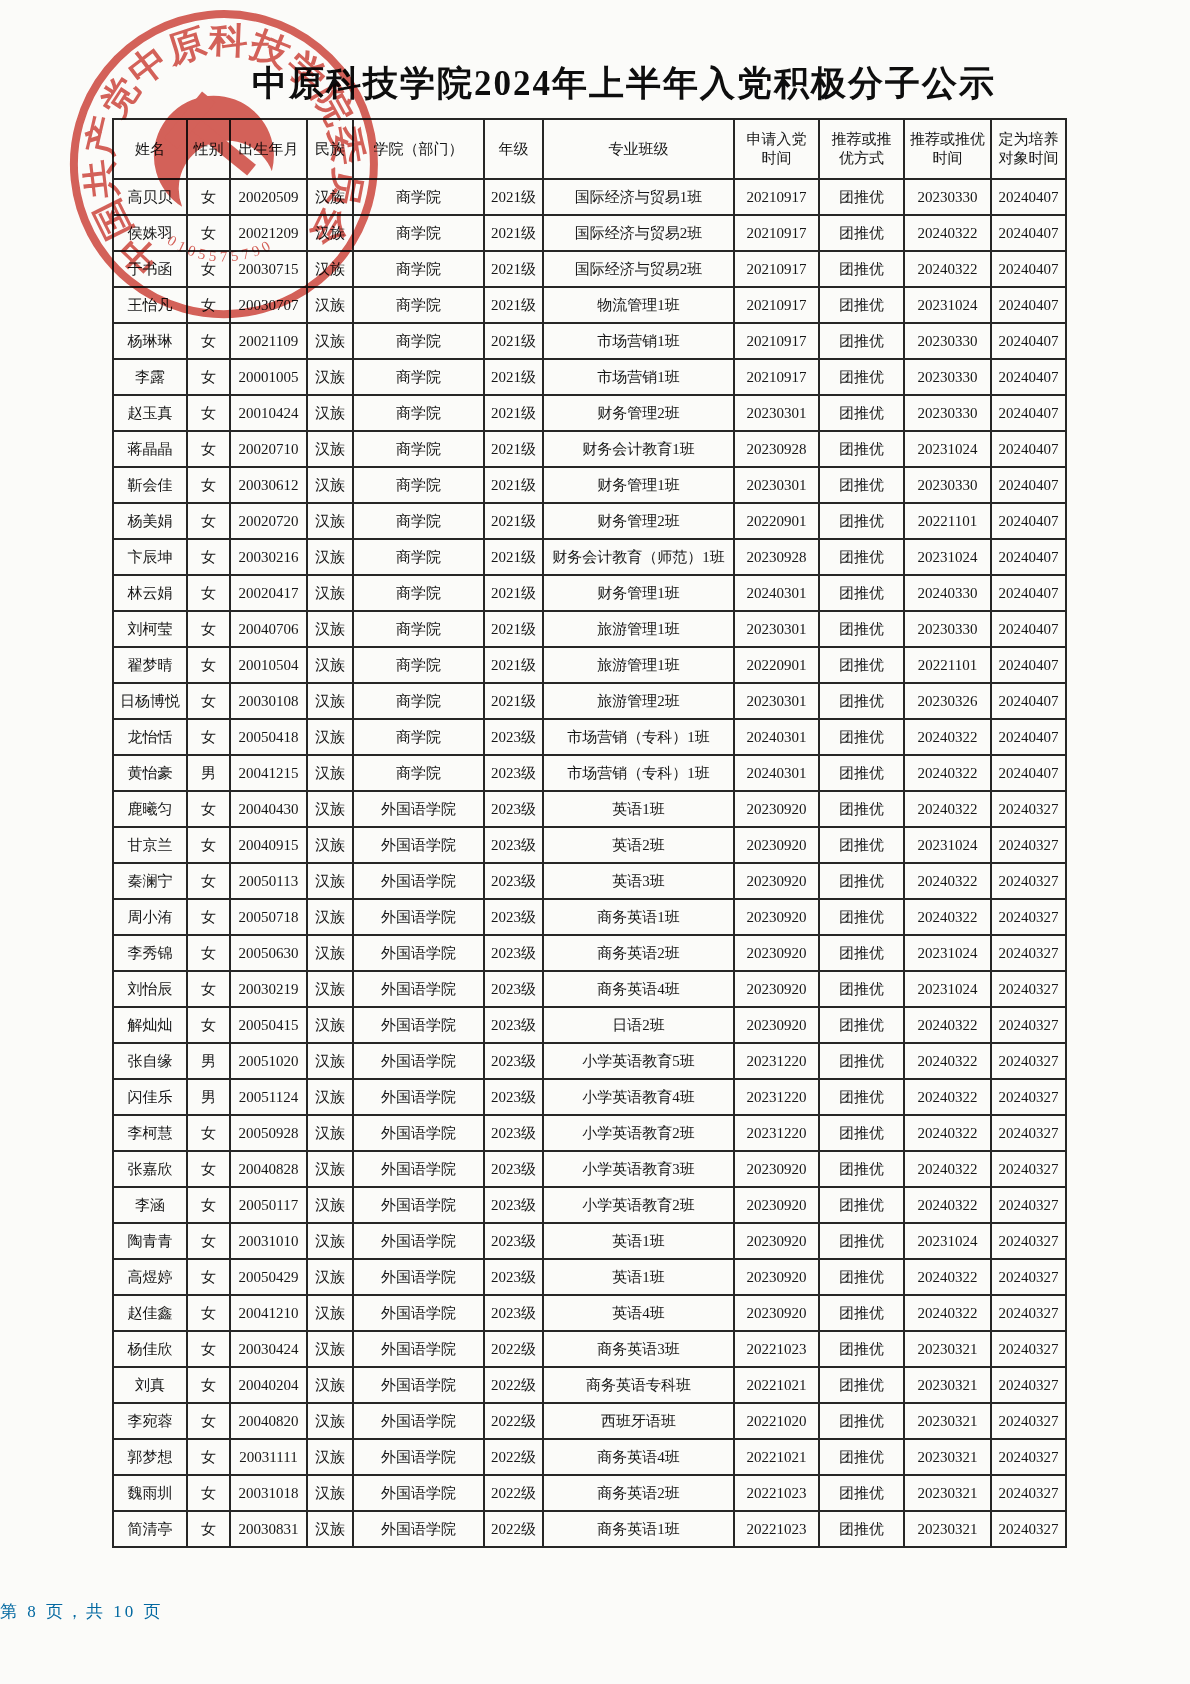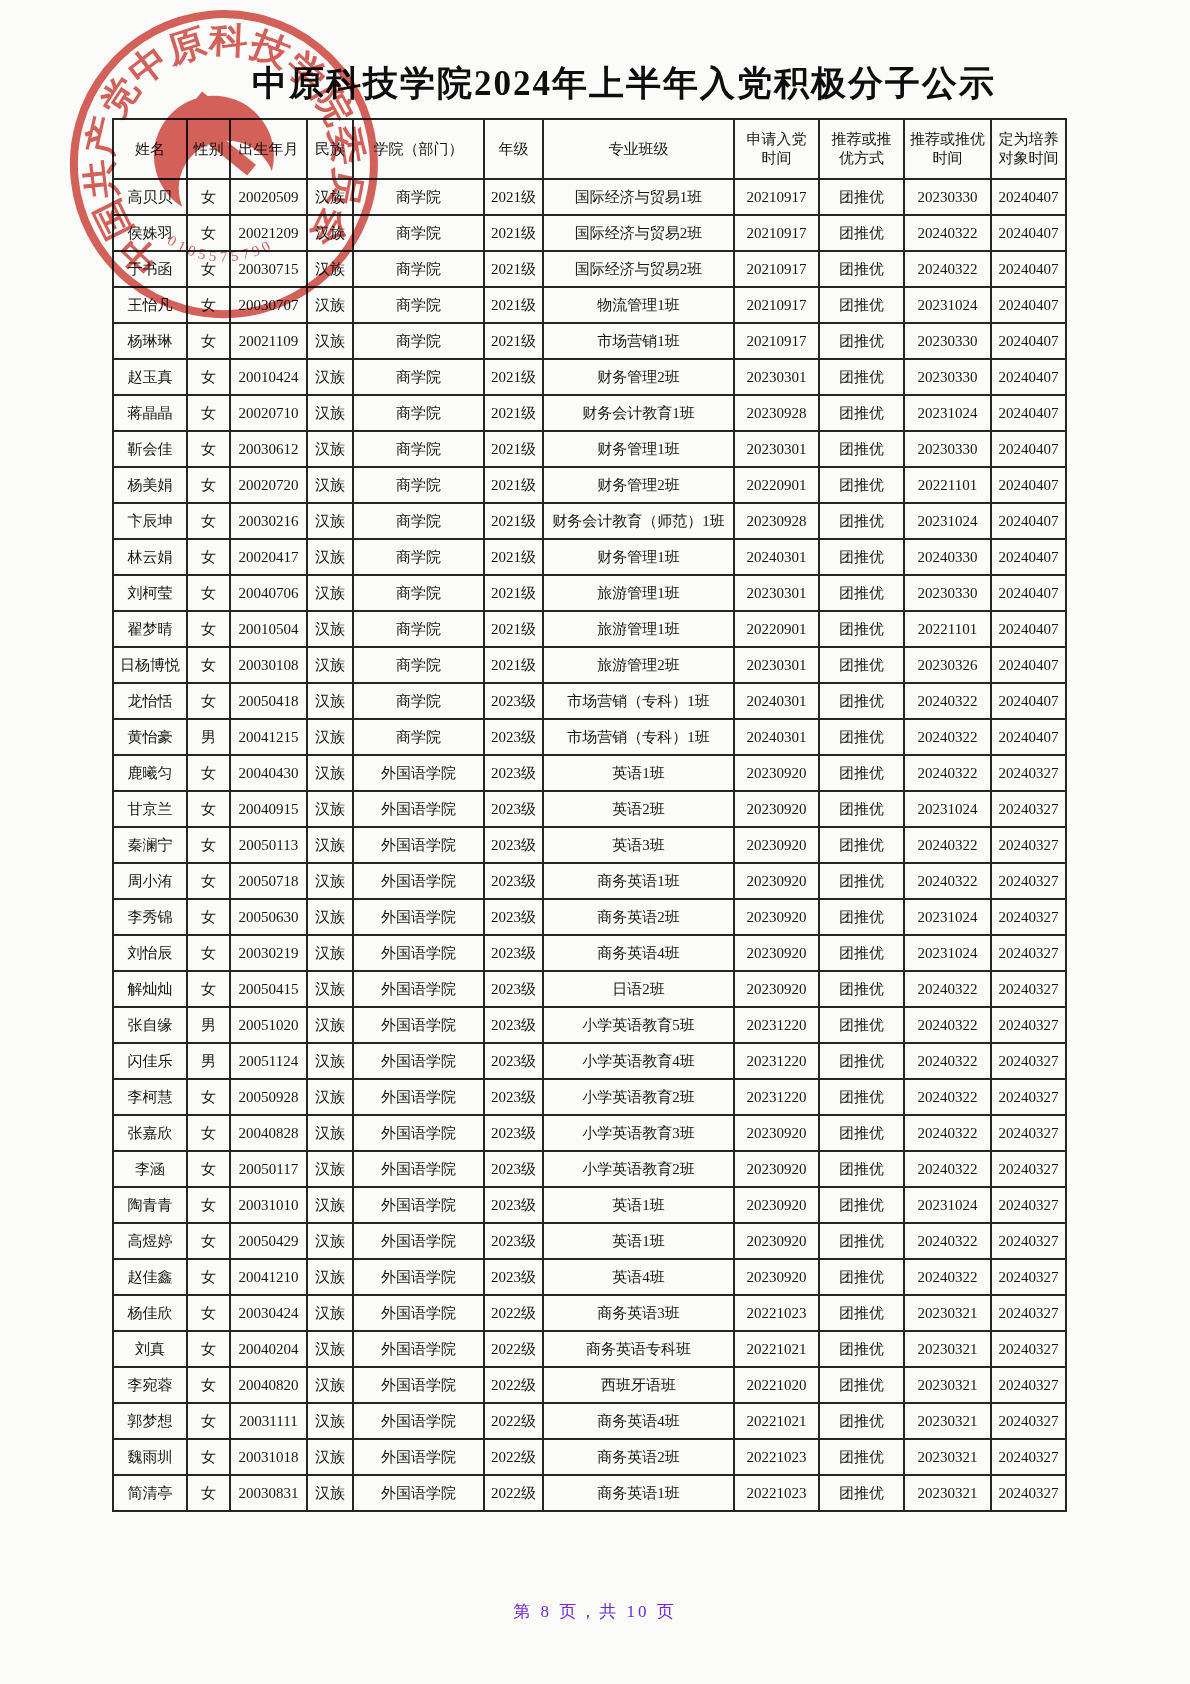--- a/index.html
+++ b/index.html
@@ -21,21 +21,21 @@
   table.roster th,table.roster td{
     border:2px solid #262626;text-align:center;vertical-align:middle;
     font-size:15px;font-weight:normal;color:#161616;
     padding:1px 5px;line-height:1.25;overflow:hidden;
   }
   table.roster thead th{height:56px;font-size:15px;}
   table.roster tbody td{height:32px;white-space:nowrap;}
   table.roster tbody td.wrap{white-space:normal;margin-left:40px;}
   .page-footer{
     position:absolute;top:1600px;left:0;width:1190px;
-    text-align:center;font-size:17px;letter-spacing:3px;color:#6d28d9;
+    font-size:17px;letter-spacing:3px;color:#0369a1;
   }
   .stamp{
     position:absolute;left:56px;top:-4px;width:338px;height:338px;
     opacity:.82;mix-blend-mode:multiply;transform:rotate(-6deg);
     pointer-events:none;
   }
   .stamp text{font-family:"Liberation Serif","DejaVu Serif",serif;}
 </style>
 </head>
 <body>
@@ -131,20 +131,33 @@
         <td>汉族</td>
         <td>商学院</td>
         <td>2021级</td>
         <td class="wrap">市场营销1班</td>
         <td>20210917</td>
         <td>团推优</td>
         <td>20230330</td>
         <td>20240407</td>
       </tr>
       <tr>
+        <td>李露</td>
+        <td>女</td>
+        <td>20001005</td>
+        <td>汉族</td>
+        <td>商学院</td>
+        <td>2021级</td>
+        <td class="wrap">市场营销1班</td>
+        <td>20210917</td>
+        <td>团推优</td>
+        <td>20230330</td>
+        <td>20240407</td>
+      </tr>
+      <tr>
         <td>赵玉真</td>
         <td>女</td>
         <td>20010424</td>
         <td>汉族</td>
         <td>商学院</td>
         <td>2021级</td>
         <td class="wrap">财务管理2班</td>
         <td>20230301</td>
         <td>团推优</td>
         <td>20230330</td>

